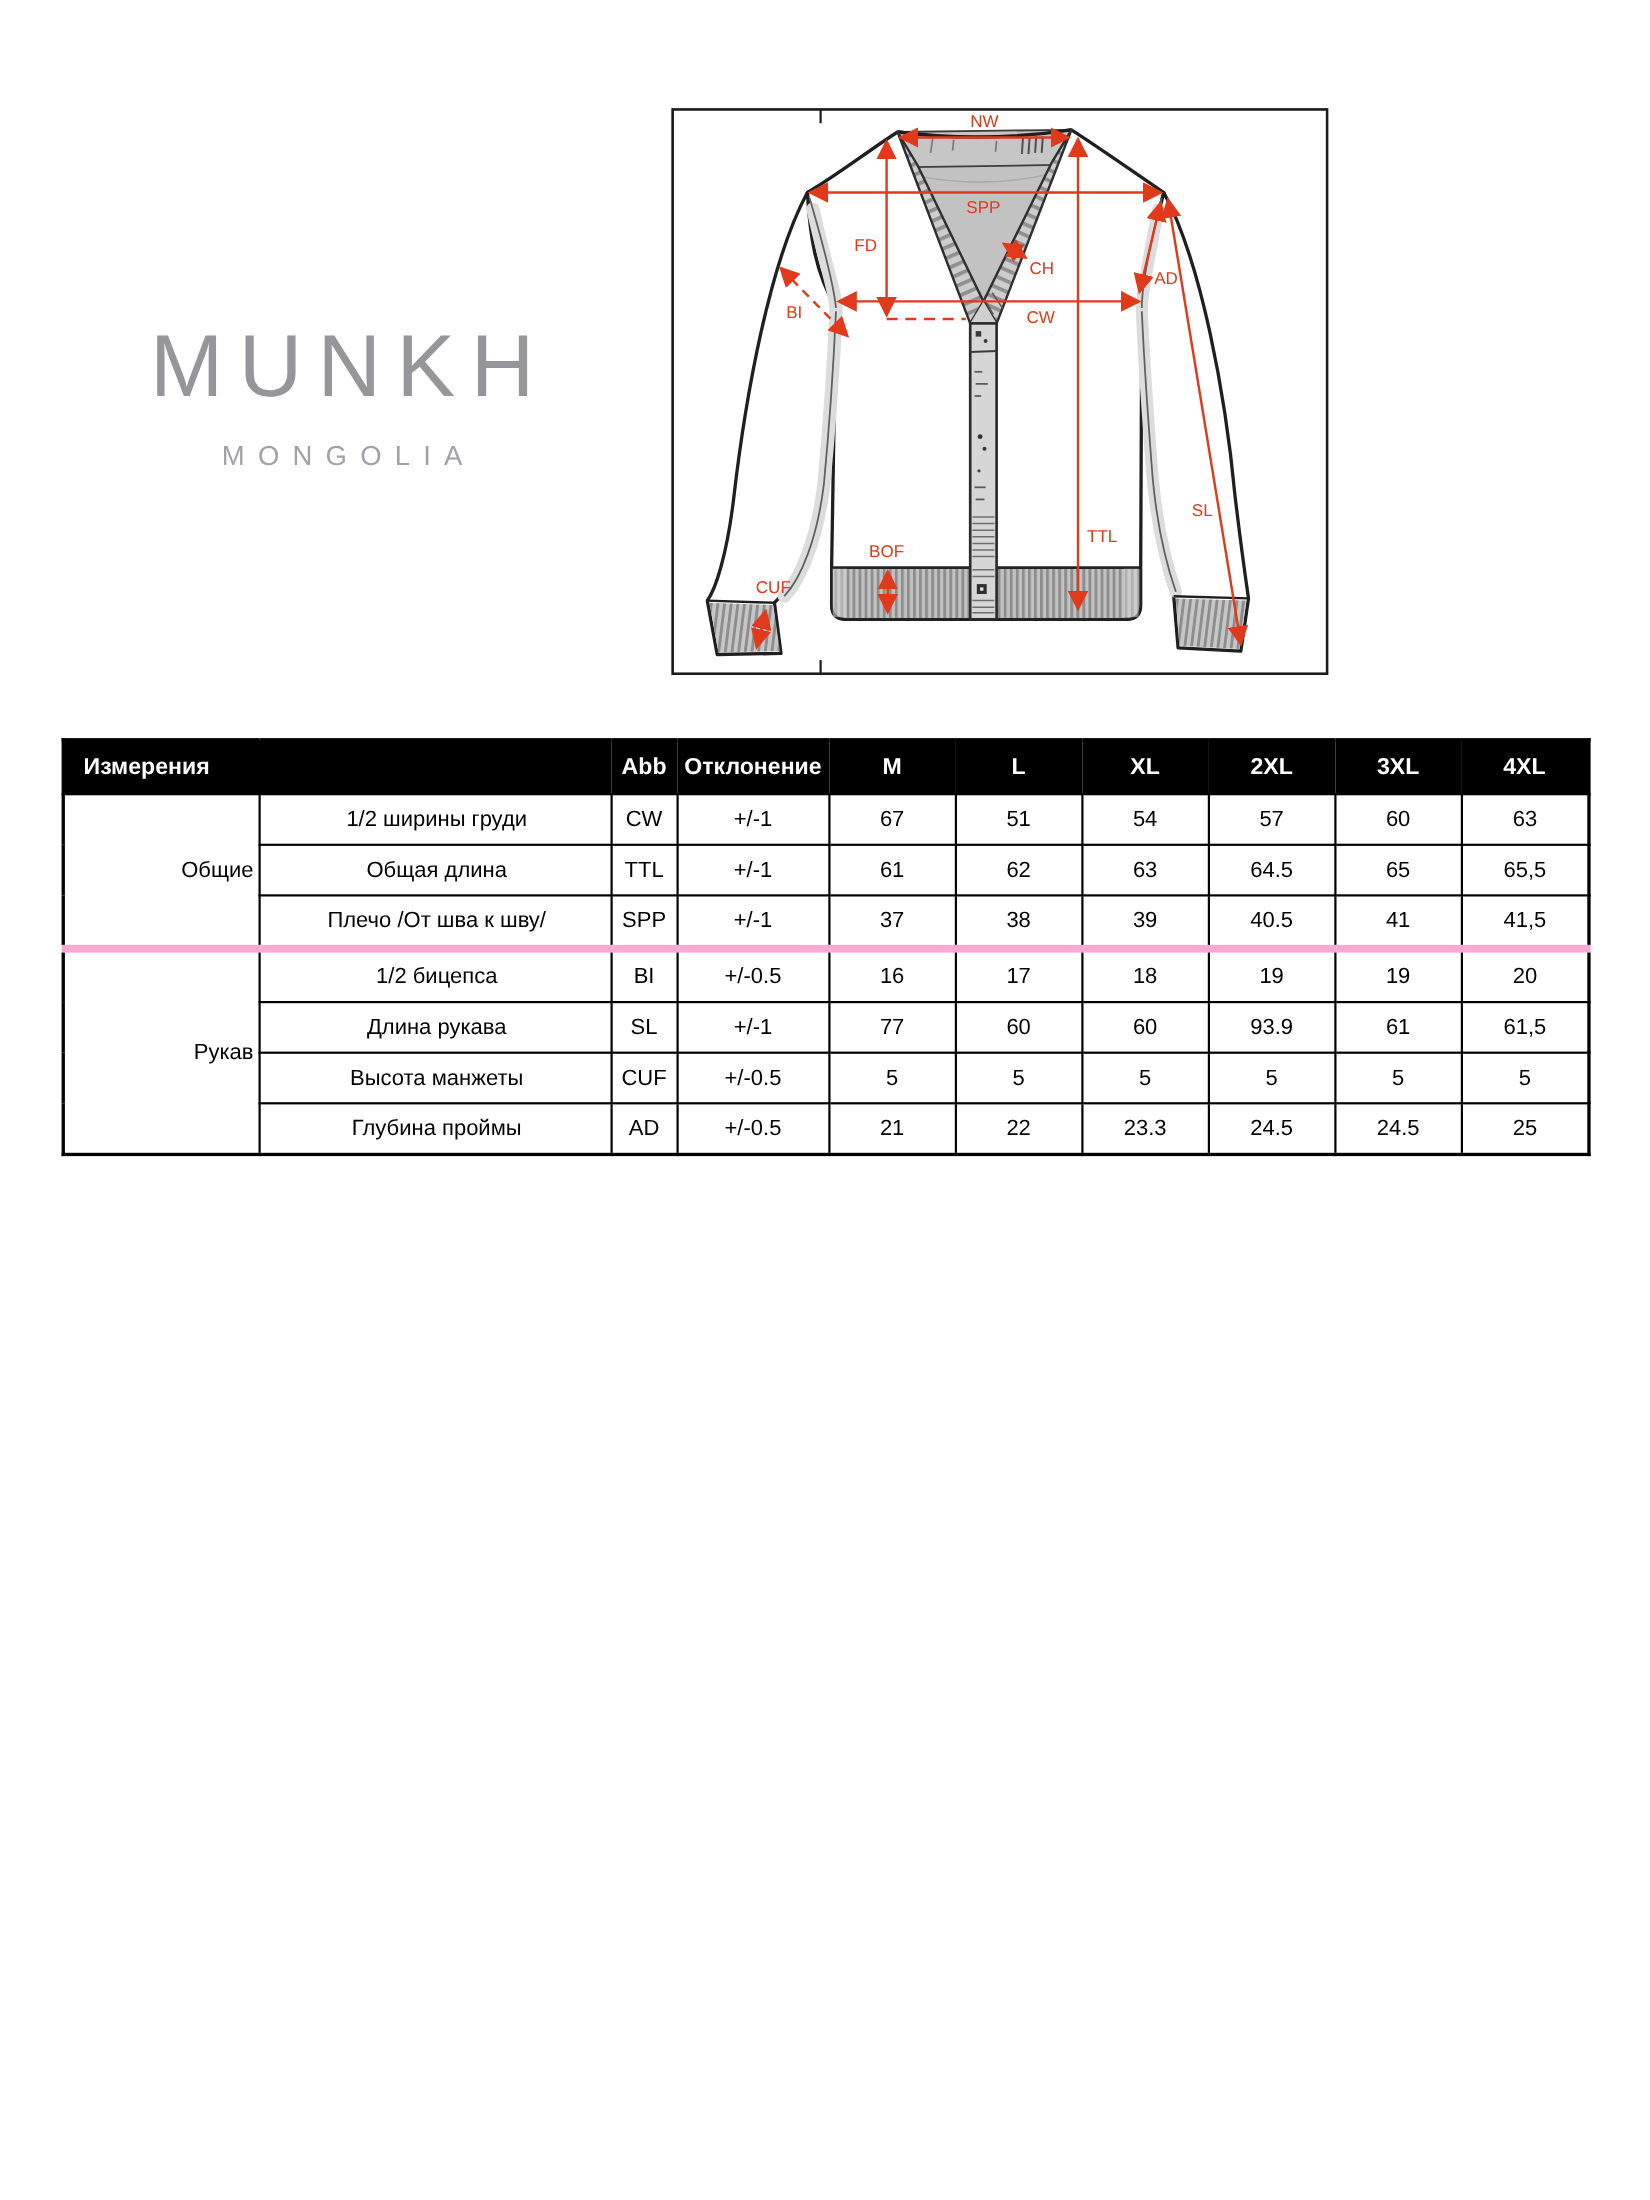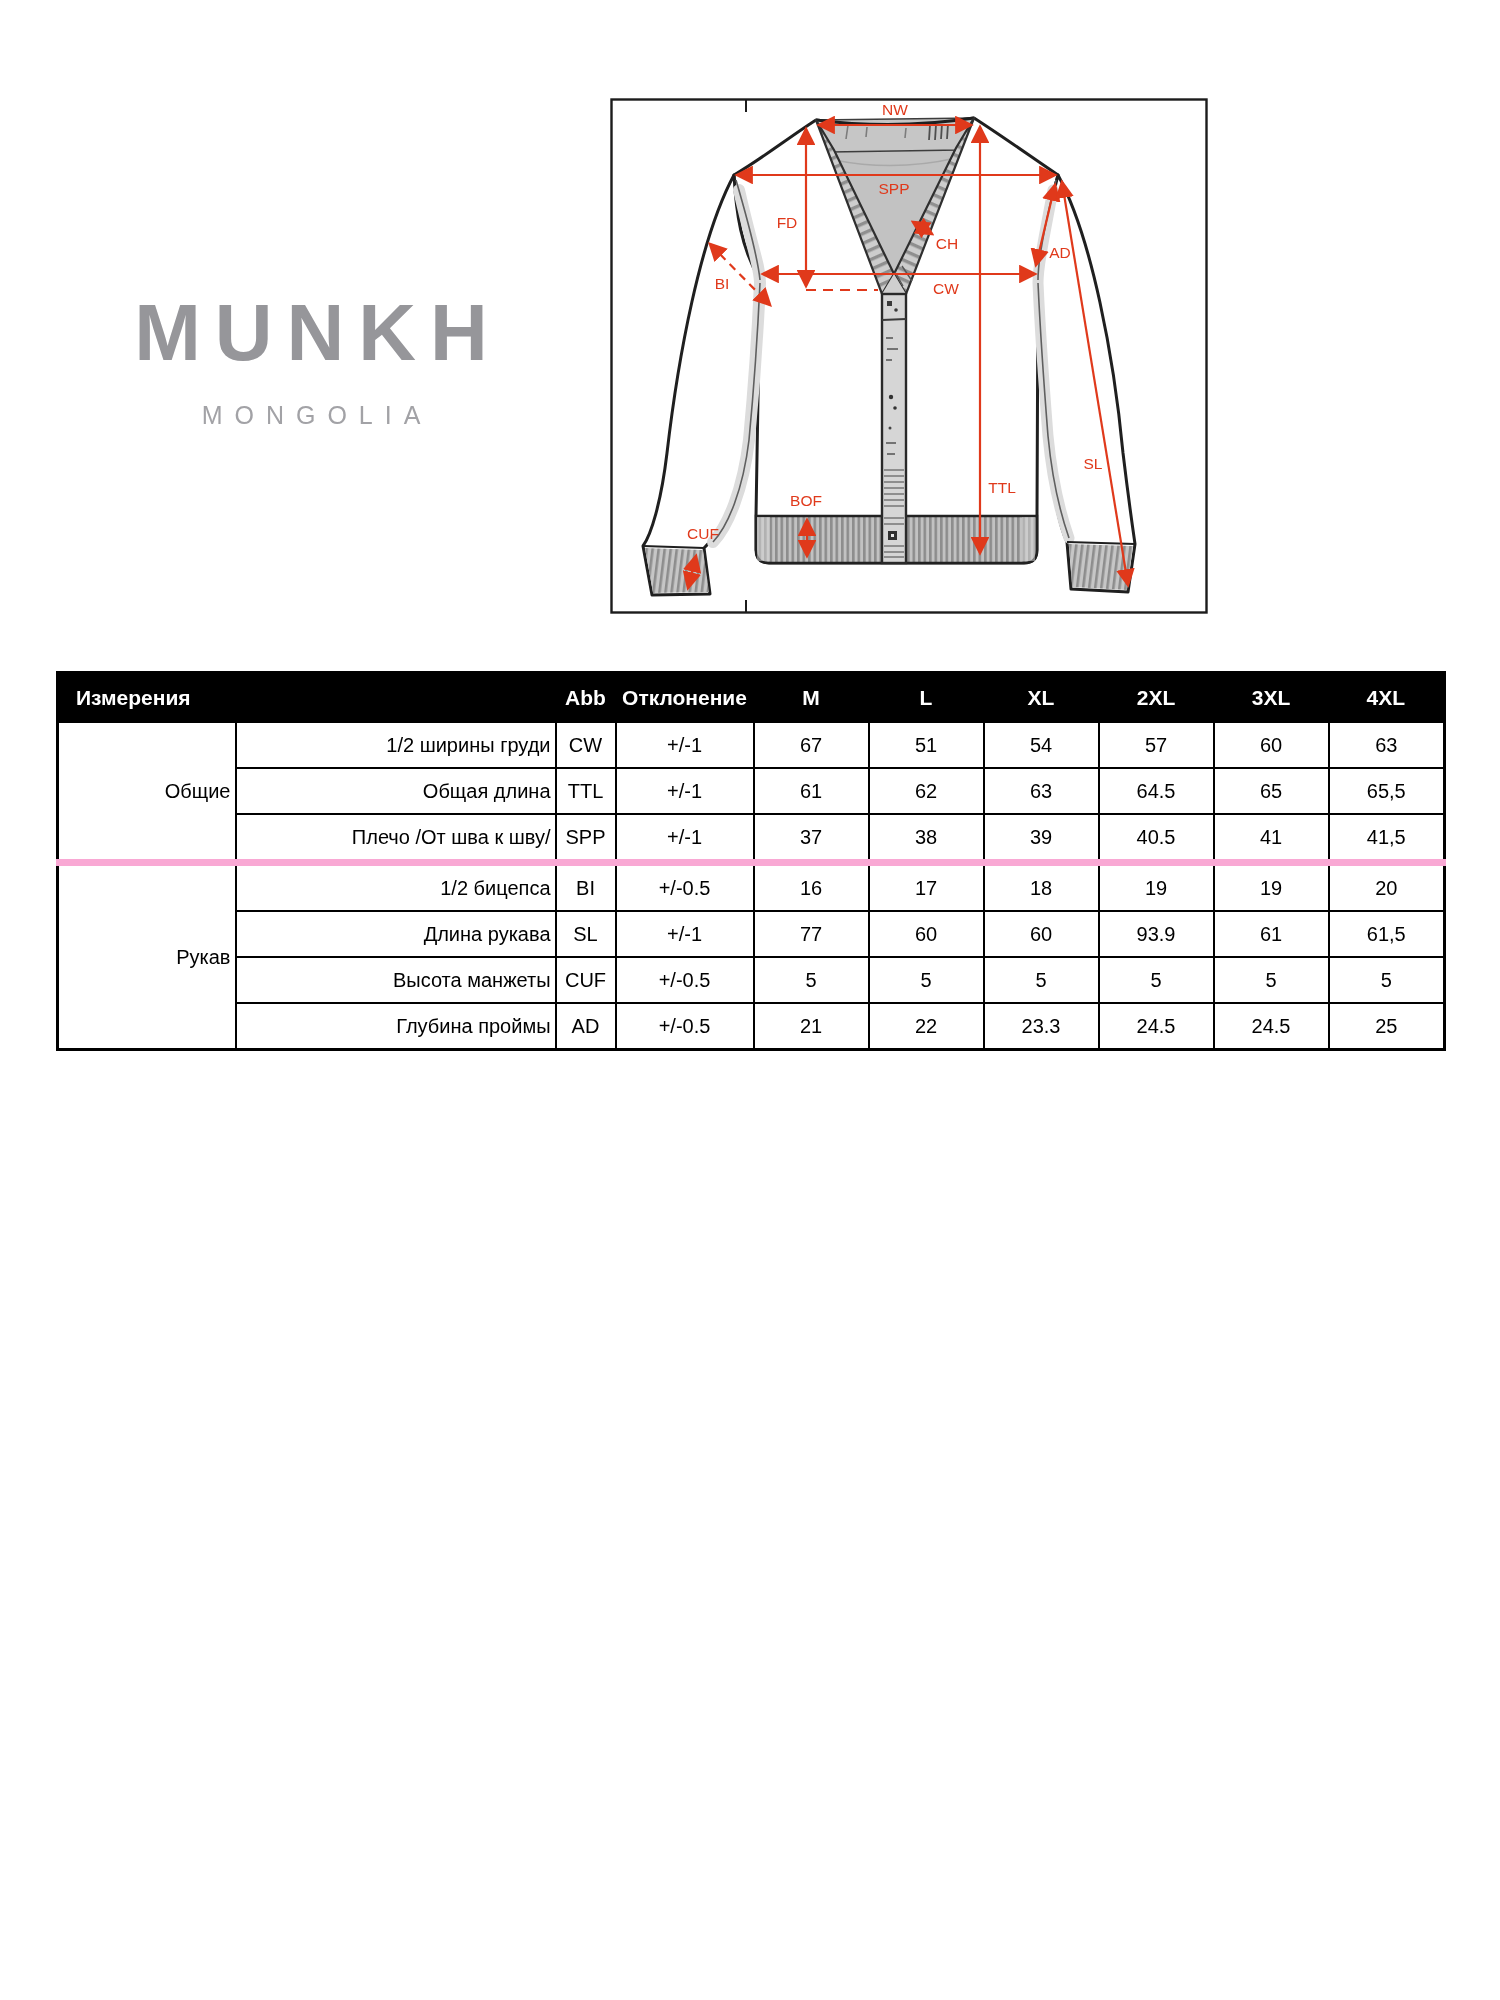--- a/index.html
+++ b/index.html
@@ -1,34 +1,34 @@
 <!DOCTYPE html>
 <html><head>
 <meta charset="utf-8">
 <style>
   html,body{margin:0;padding:0;background:#fff;}
   #page{position:relative;width:1500px;height:2000px;background:#fff;overflow:hidden;
         font-family:"Liberation Sans",sans-serif;}
   
   .logo{position:absolute;left:104px;top:291px;width:414px;text-align:center;}
   .logo-brand{font-size:80px;line-height:84px;letter-spacing:14px;margin-right:-14px;
-              color:#96969a;font-weight:700;}
+              color:#96969a;font-weight:400;}
   .logo-sub{font-size:25px;letter-spacing:12px;margin-right:-12px;color:#a2a2a6;margin-top:26px;}
   
   .diagram{position:absolute;left:610px;top:98px;width:598px;height:516px;}
   
   .size-table{position:absolute;left:56px;top:671px;width:1389px;border-collapse:collapse;
               table-layout:fixed;border:3px solid #000;color:#000;}
   .size-table th{background:#000;color:#fff;font-weight:bold;font-size:21px;height:47px;
                  border:0;text-align:center;padding:0;}
   .size-table th.h-measure{text-align:left;padding-left:17px;}
   .size-table td{border:2px solid #000;height:44px;font-size:20px;padding:0 4px;
                  background:#fff;white-space:nowrap;overflow:hidden;}
   .size-table td.grp-name{text-align:right;}
-  .size-table td.mname{text-align:right;padding-left:7px;}
+  .size-table td.mname{text-align:center;padding-left:7px;}
   .size-table td.c{text-align:center;}
   .size-table tbody.grp-sep tr:first-child td{border-top:7px solid #f9a8d4;}
 </style>
 </head>
 <body>
 
 <div id="page">
 
   <div class="logo">
     <div class="logo-brand">MUNKH</div>

